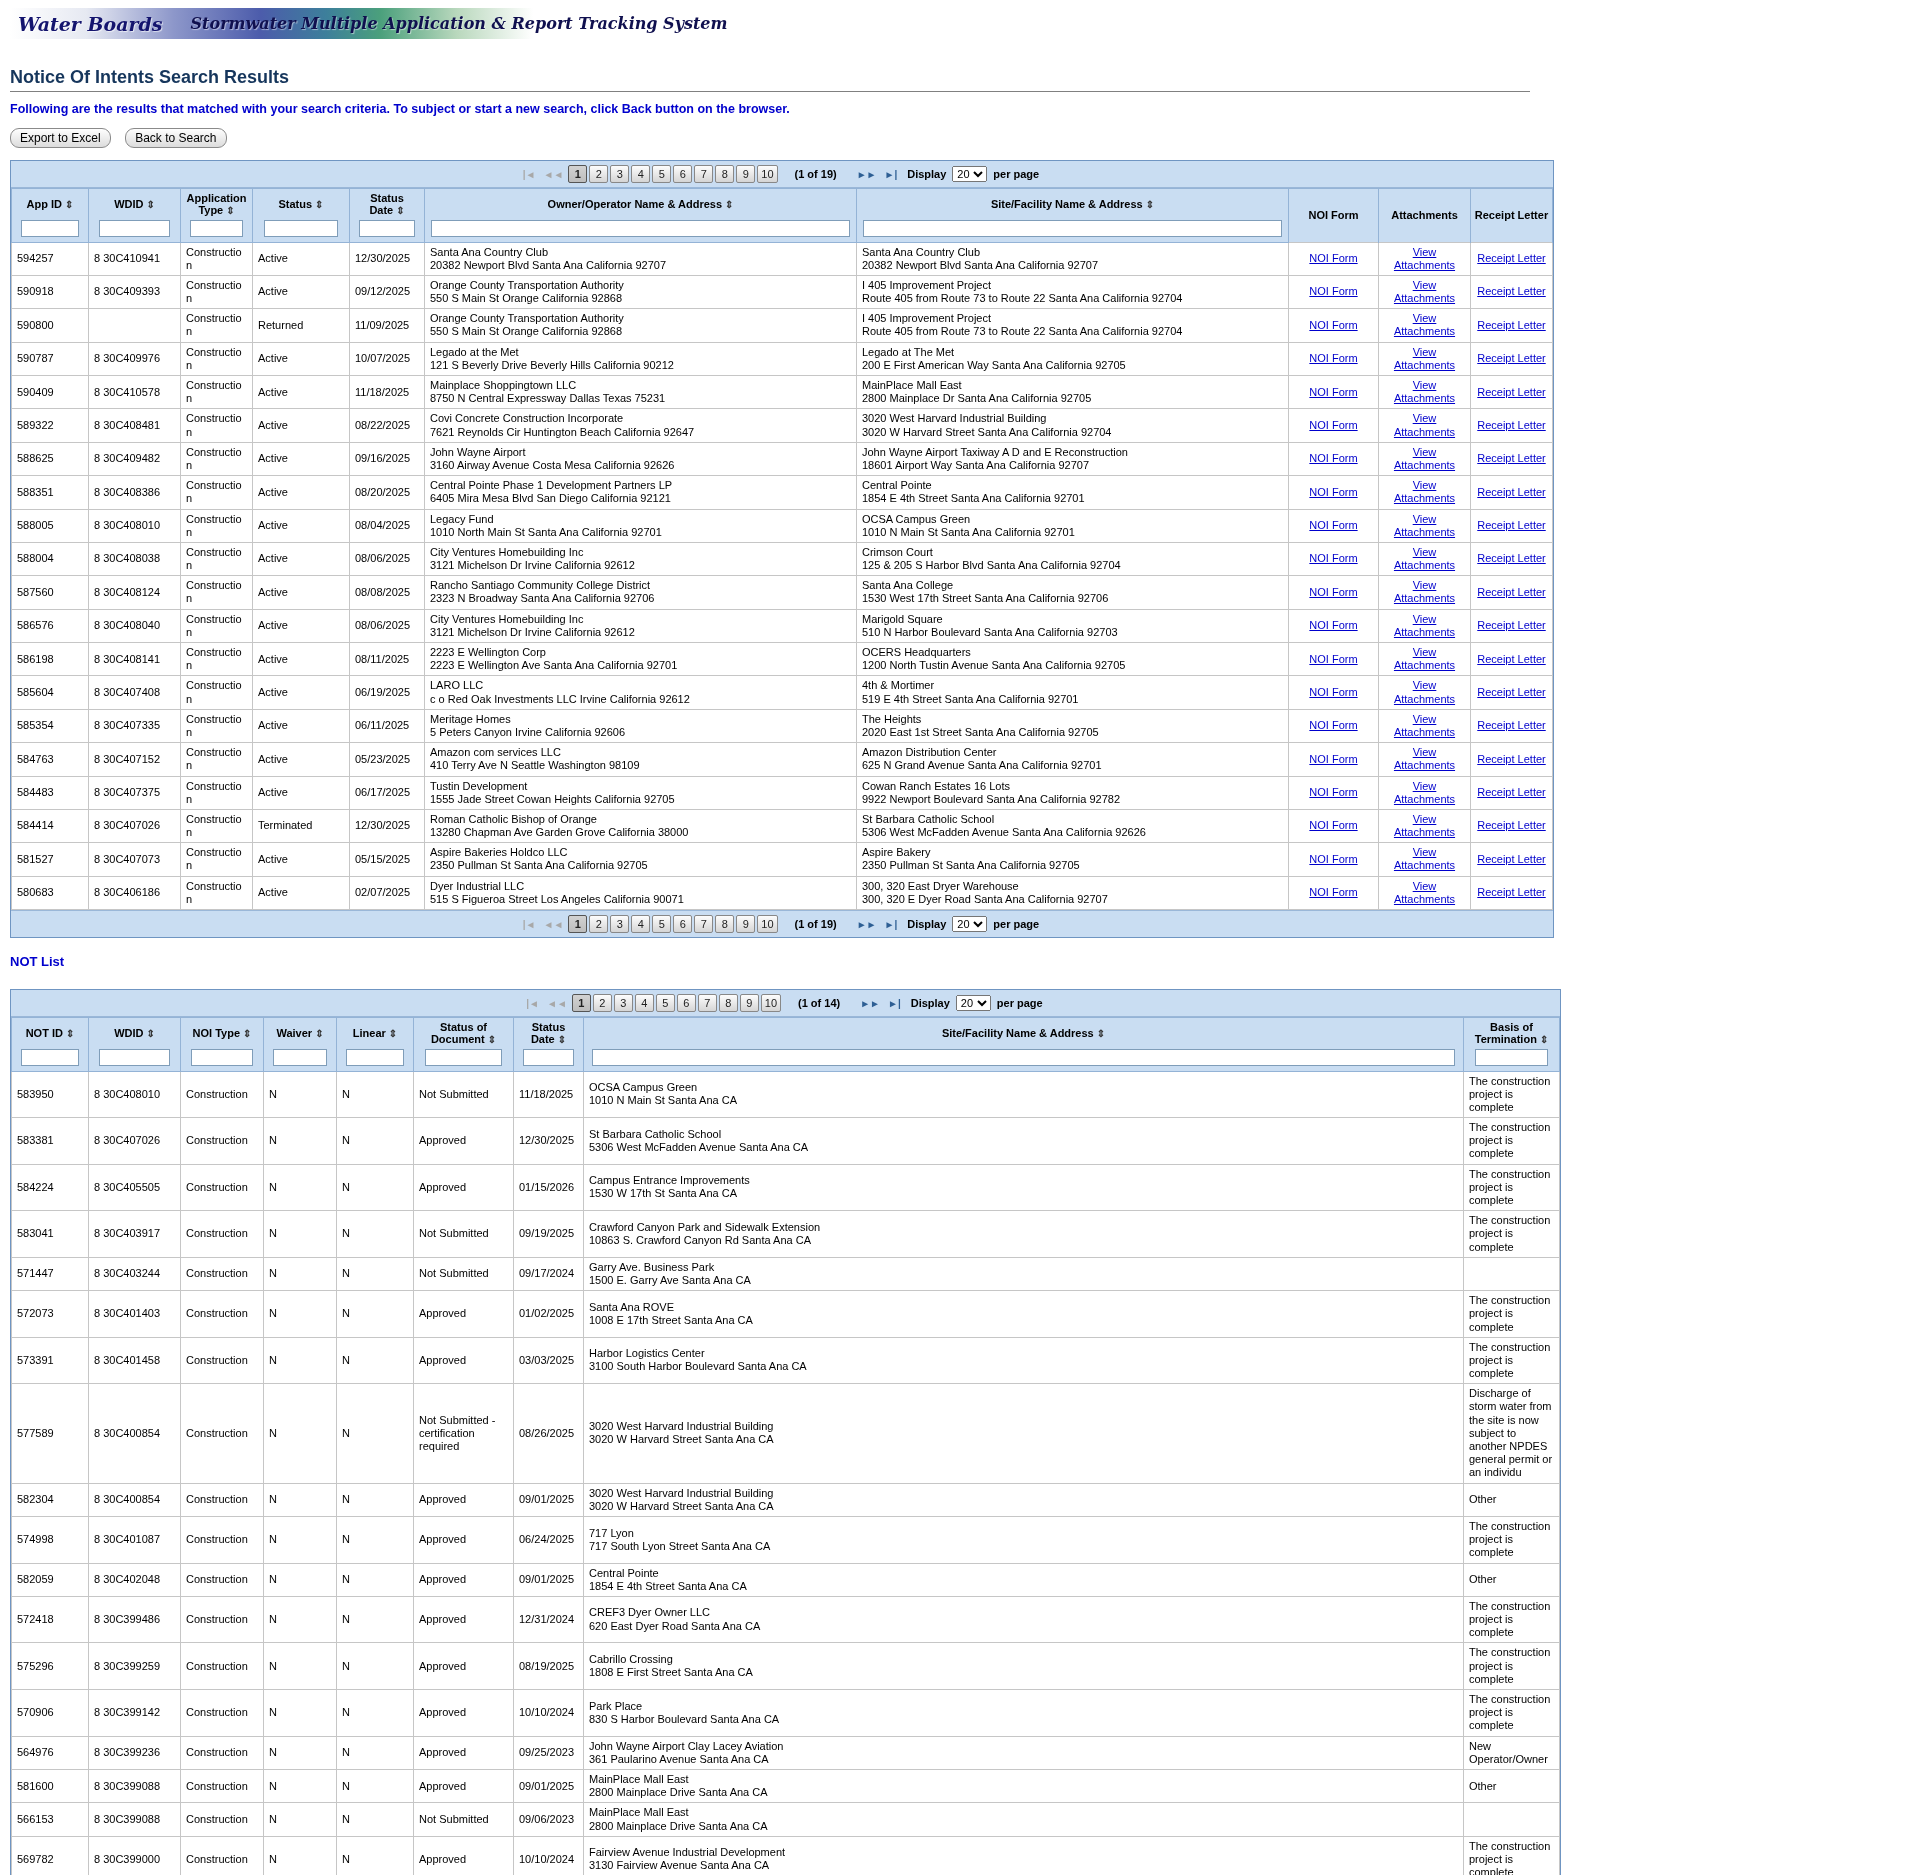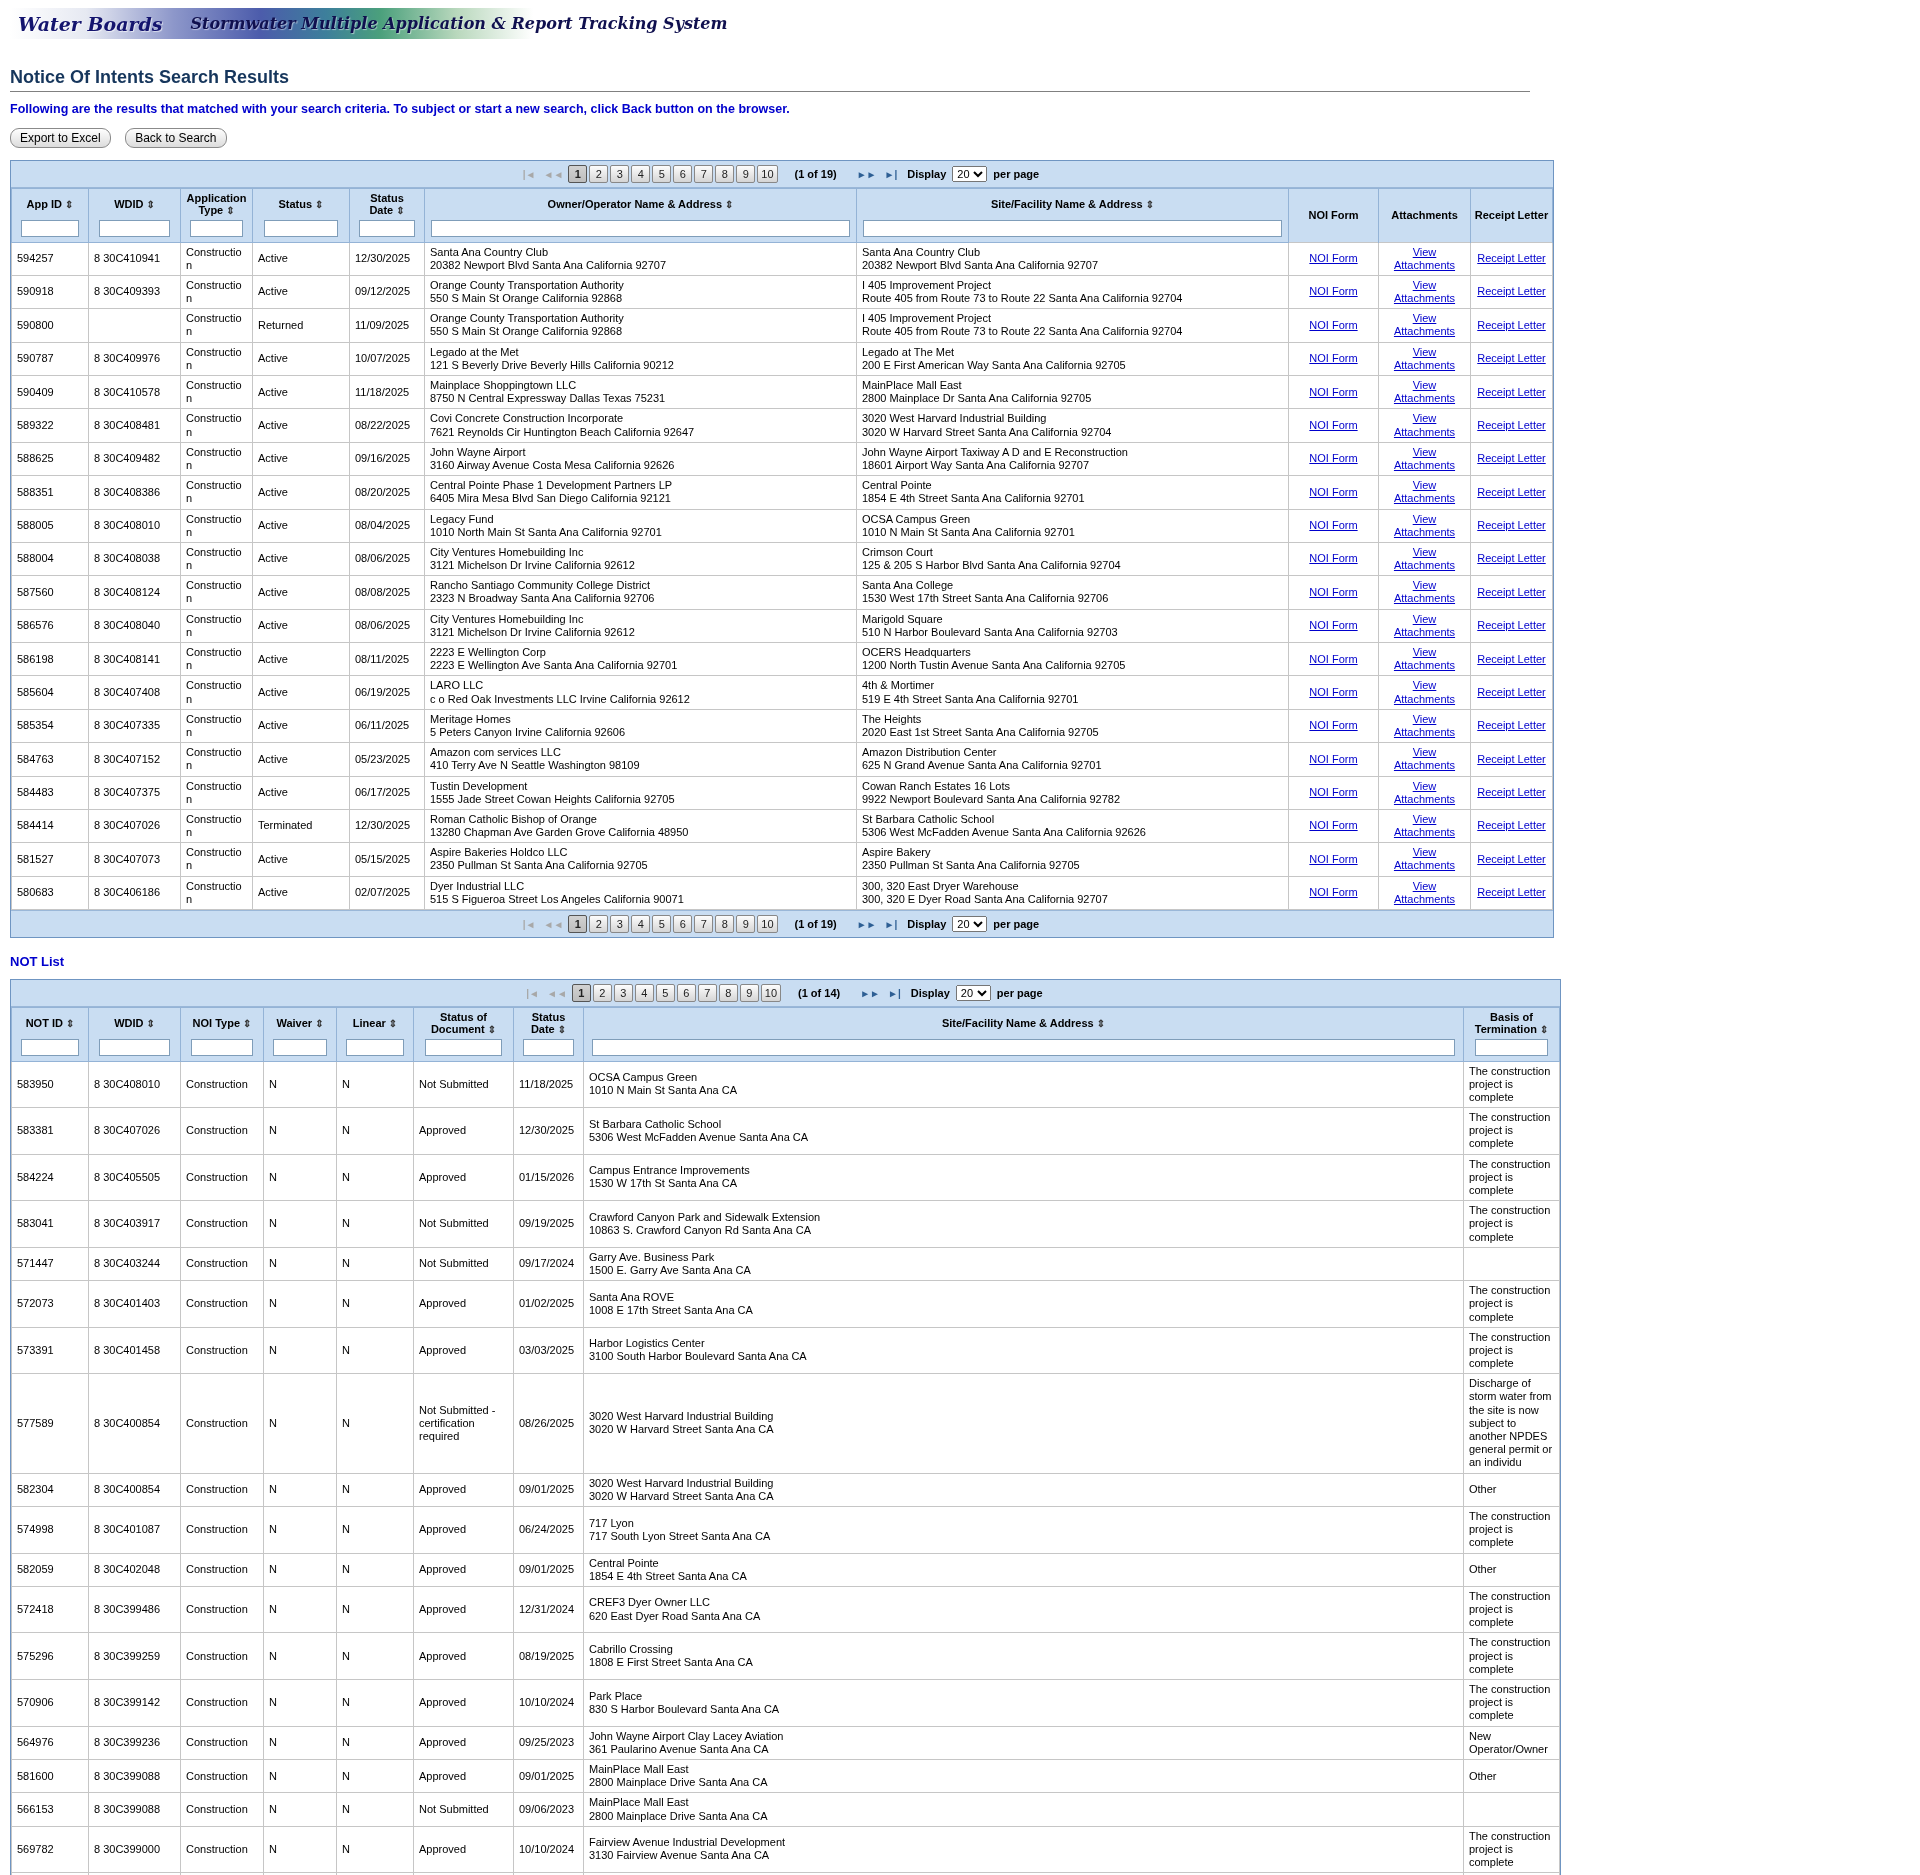--- a/index.html
+++ b/index.html
@@ -44,21 +44,21 @@
   .grid tr.hdr-row th { border-bottom: 0; height: 30px; }
   .grid tr.filter-row th { border-top: 0; padding: 1px 4px 5px; }
   .grid tr.filter-row input { width: 85%; height: 17px; border: 1px solid #7f9db9; font-size: 11px; padding: 0 2px; font-family: inherit; }
   .grid tr.filter-row input.wide { width: 99%; }
   .grid td { border: 1px solid #c6c6c6; background: #fff; padding: 3px 5px; vertical-align: middle; line-height: 1.2;
     overflow: hidden; word-wrap: break-word; }
   .grid td.ctr { text-align: center; }
   .sort-icon { font-size: 10px; margin-left: 3px; color: #333; cursor: pointer; }
   a { color: #0000cc; }
 
-  .not-title { color: #0000cd; font-weight: bold; font-size: 13px; margin: 16px 0 10px; }
+  .not-title { color: #0000cd; font-weight: bold; font-size: 13px; margin: 16px 0 20px; }
 </style>
 </head>
 <body>
 
 <div class="page">
 
   <div class="banner">
     <span class="logo-part1">Water Boards</span>
     <span class="logo-part2">Stormwater Multiple Application &amp; Report Tracking System</span>
   </div>
@@ -419,21 +419,21 @@
             <td class="ctr"><a href="#">Receipt Letter</a></td>
           </tr>
           <tr>
             <td>584414</td>
             <td>8 30C407026</td>
             <td>Construction</td>
             <td>Terminated</td>
             <td>12/30/2025</td>
             <td class="tl">
               <div>Roman Catholic Bishop of Orange</div>
-              <div>13280 Chapman Ave Garden Grove California 48950</div>
+              <div>13280 Chapman Ave Garden Grove California 38000</div>
             </td>
             <td class="tl">
               <div>St Barbara Catholic School</div>
               <div>5306 West McFadden Avenue Santa Ana California 92626</div>
             </td>
             <td class="ctr"><a href="#">NOI Form</a></td>
             <td class="ctr"><a href="#">View Attachments</a></td>
             <td class="ctr"><a href="#">Receipt Letter</a></td>
           </tr>
           <tr>

